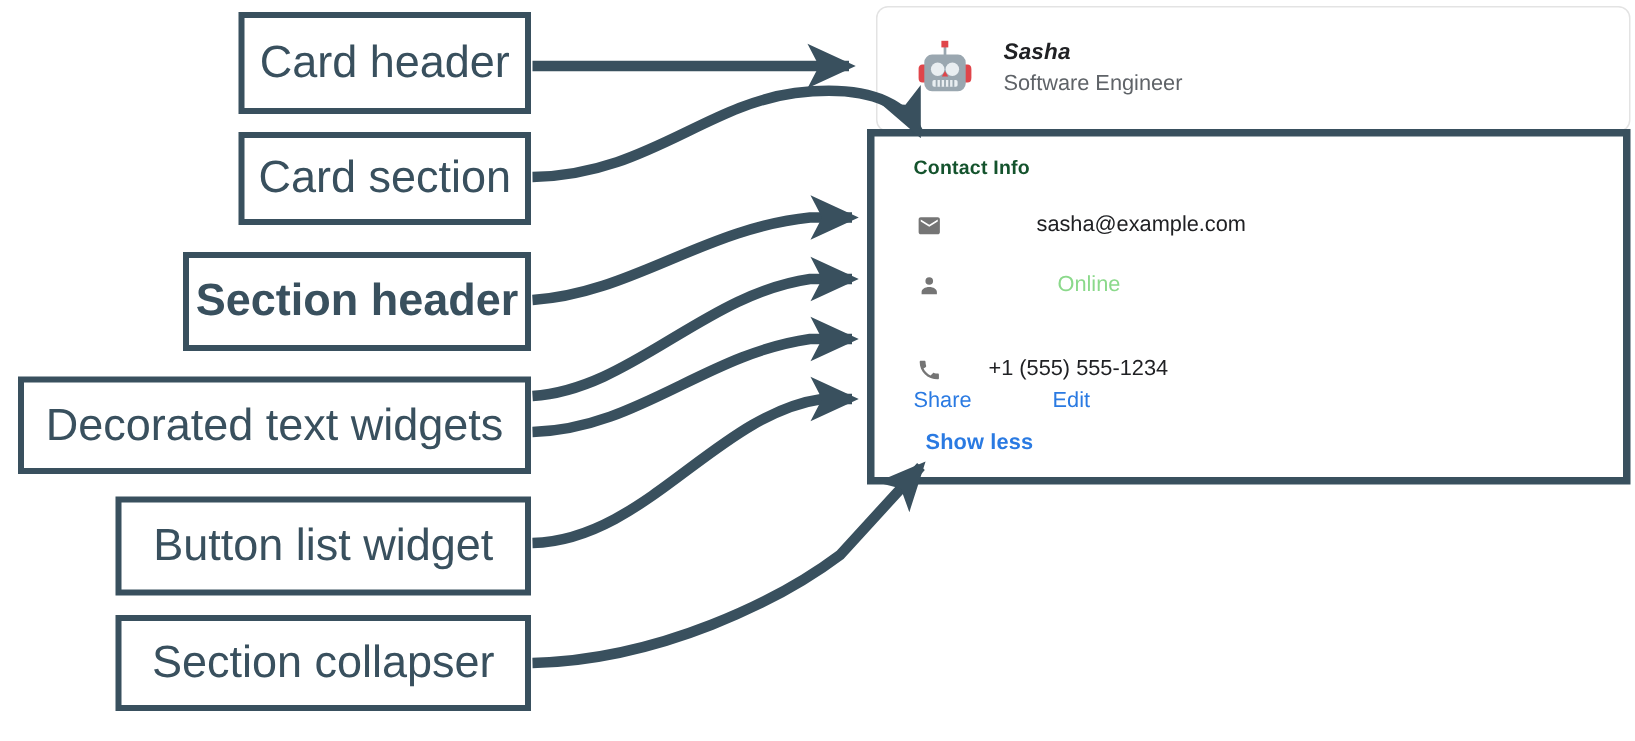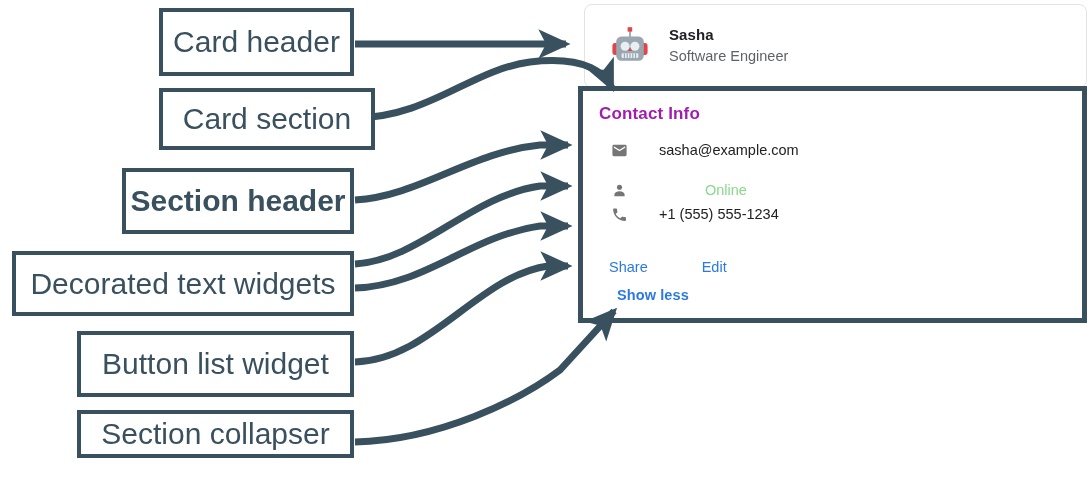--- a/index.html
+++ b/index.html
@@ -79,20 +79,21 @@
     display: flex;
     flex-direction: column;
     justify-content: center;
   }
   #card-title {
     font-size: 15px;
     font-weight: bold;
     color: #202124;
     line-height: 20px;
     letter-spacing: 0.1px;
+    font-style: italic;
   }
   #card-subtitle {
     font-size: 14.5px;
     color: #5f6368;
     line-height: 22px;
   }
 
   
   #card-section {
     position: absolute;
@@ -106,25 +107,25 @@
     z-index: 12;
   }
   #section-inner {
     position: absolute;
     left: 0; top: 0;
     width: 100%;
     height: 100%;
   }
   #section-header {
     position: absolute;
-    left: 16px;
+    left: 26px;
     top: 13px;
-    font-size: 17px;
+    font-size: 13px;
     font-weight: bold;
-    color: #a21caf;
+    color: #14532d;
     letter-spacing: 0.15px;
   }
   .info-row {
     position: absolute;
     left: 26px;
     display: flex;
     align-items: center;
     height: 22px;
   }
   .info-row .row-icon {
@@ -139,23 +140,23 @@
   }
   .info-row .row-text {
     font-size: 14.5px;
     color: #202124;
     line-height: 20px;
   }
   .info-row .row-text.status-online {
     color: #8bd98b;
     margin-left: 46px;
   }
-  #row-email  { top: 48px; }
+  #row-email  { top: 48px; gap: 32px; }
   #row-status { top: 88px; }
-  #row-phone  { top: 112px; }
+  #row-phone  { top: 144px; }
 
   #button-list {
     position: absolute;
     left: 26px;
     top: 166px;
     display: flex;
     align-items: center;
   }
   .link-btn {
     font-size: 14.5px;
@@ -203,37 +204,37 @@
 
     <path d="M 355 362 C 430 360, 478 276, 548 266 L 568 266" stroke="#39505e" stroke-width="7" fill="none" marker-end="url(#ah)"></path>
 
     <path d="M 355 442 C 440 440, 520 400, 560 370 L 614 311" stroke="#39505e" stroke-width="7" fill="none" marker-end="url(#ah)"></path>
   </svg>
 
   <div class="anno-box" style="left:159px; top:8px; width:195px; height:68px;">
     <span class="anno-label">Card header</span>
   </div>
 
-  <div class="anno-box" style="left:159px; top:88px; width:216px; height:62px;">
+  <div class="anno-box" style="left:159px; top:88px; width:195px; height:62px;">
     <span class="anno-label">Card section</span>
   </div>
 
   <div class="anno-box" style="left:122px; top:168px; width:232px; height:66px;font-weight:bold;">
     <span class="anno-label">Section header</span>
   </div>
 
   <div class="anno-box" style="left:77px; top:331px; width:277px; height:66px;">
     <span class="anno-label">Button list widget</span>
   </div>
 
   <div class="anno-box" style="left:12px; top:251px; width:342px; height:65px;">
     <span class="anno-label">Decorated text widgets</span>
   </div>
 
-  <div class="anno-box" style="left:77px; top:410px; width:277px; height:48px;">
+  <div class="anno-box" style="left:77px; top:410px; width:277px; height:64px;">
     <span class="anno-label">Section collapser</span>
   </div>
 
   <div id="card">
     <div id="card-header">
       <div id="avatar">
         <svg class="robot-svg" width="42" height="42" viewBox="0 0 42 42">
 
           <rect x="20.1" y="4" width="1.8" height="8" fill="#9aa7b0"></rect>
           <rect x="18.6" y="2.2" width="4.6" height="4.4" fill="#e0454a"></rect>

